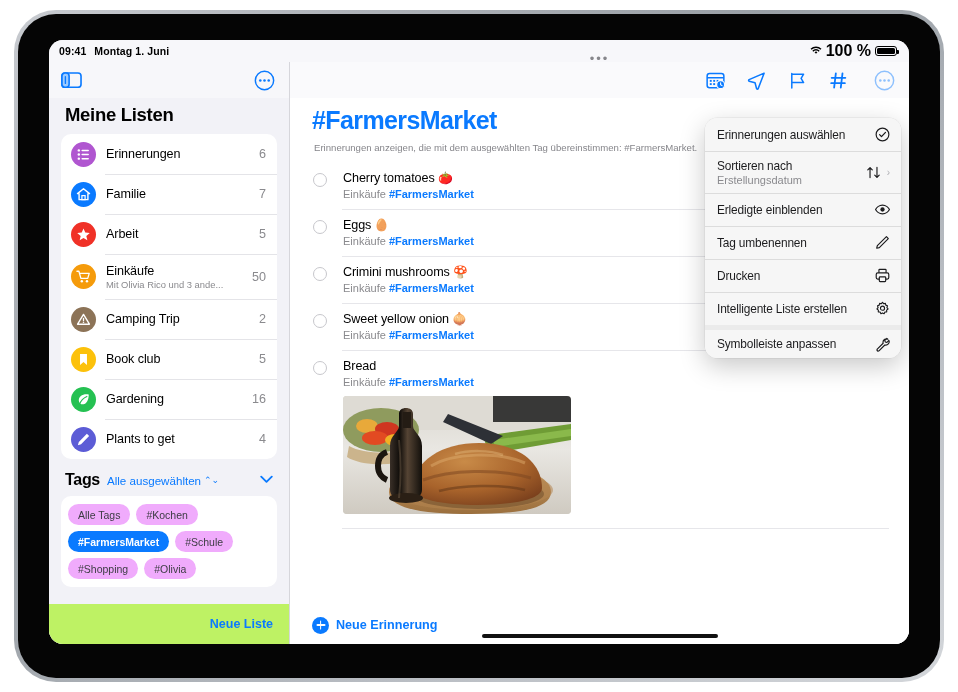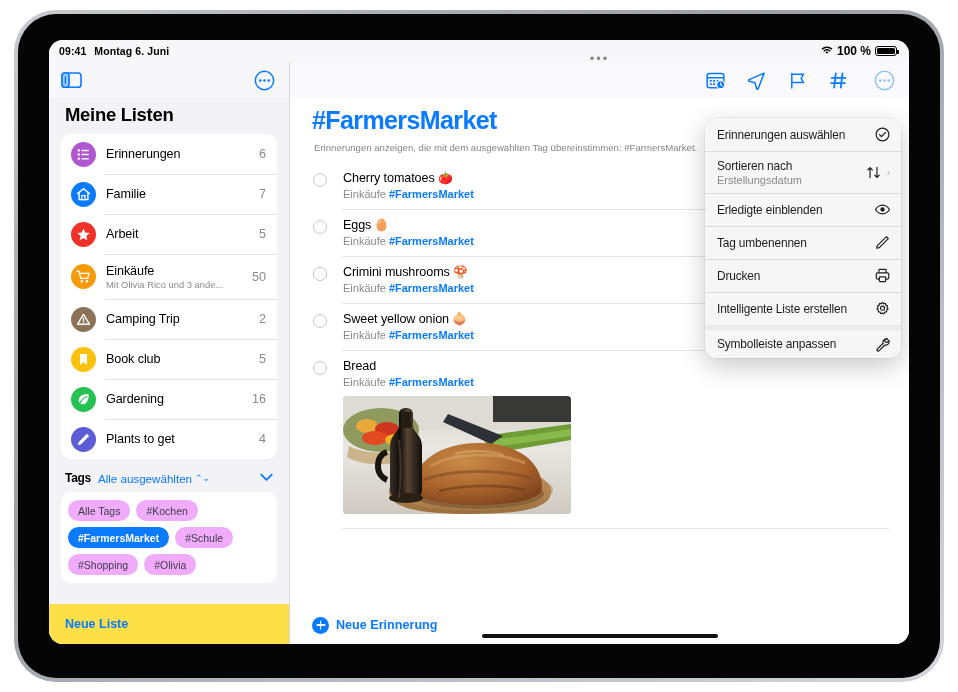--- a/index.html
+++ b/index.html
@@ -42,21 +42,21 @@
     display: flex;
     align-items: center;
     justify-content: space-between;
     padding: 0 12px 0 10px;
     font-size: 10.5px;
     font-weight: bold;
     color: #000;
     background: #f7f7fa;
   }
   #status-left { display: flex; gap: 8px; align-items: center; letter-spacing: .1px; }
-  #status-right { display: flex; gap: 4px; align-items: center; font-size: 12px; }
+  #status-right { display: flex; gap: 4px; align-items: center; font-size: 16px; }
   .wifi-glyph { font-size: 10px; }
   .battery {
     width: 22px; height: 10px;
     border: 1.2px solid #000; border-radius: 3px;
     position: relative; display: inline-block;
   }
   .battery::after {
     content:""; position:absolute; right:-3px; top:3px;
     width:1.8px; height:4px; background:#000; border-radius:0 1px 1px 0;
   }
@@ -110,36 +110,36 @@
   .list-text { flex: 1; min-width: 0; }
   .list-name { font-size: 12.6px; color: #000; letter-spacing: -.1px; white-space: nowrap; }
   .list-sub { font-size: 9.4px; color: #8a8a8e; white-space: nowrap; overflow: hidden; text-overflow: ellipsis; margin-top: 1px; }
   .list-count { font-size: 12.6px; color: #8a8a8e; margin-left: 8px; }
 
   
   #tags-header {
     display: flex; align-items: center; gap: 7px;
     padding: 12px 4px 7px 4px;
   }
-  #tags-label { font-size: 12px; font-weight: bold; color: #000; letter-spacing: -.3px; }
+  #tags-label { font-size: 16px; font-weight: bold; color: #000; letter-spacing: -.3px; }
   #tags-filter { font-size: 11.6px; color: #0a7aff; display: flex; align-items: center; gap: 3px; cursor: pointer; }
   .updown-glyph { font-size: 9px; line-height: 1; }
   #tags-chevron { margin-left: auto; color: #0a7aff; font-size: 11px; cursor: pointer; }
   #tags-card { padding: 8px 7px; display: flex; flex-wrap: wrap; gap: 6px; }
   .tag-chip {
     font-size: 10.5px; color: #3c3c43;
     background: #f0abfc; border-radius: 11px;
     padding: 4.5px 10px; white-space: nowrap; cursor: pointer;
   }
   .tag-chip.selected { background: #0a7aff; color: #fff; font-weight: bold; }
 
   #sidebar-footer {
     height: 40px; flex: 0 0 40px;
-    display: flex; align-items: center; 
-    padding: 0 16px; background: #fde047;
+    display: flex; align-items: center; justify-content: flex-end;
+    padding: 0 16px; background: #bef264;
   }
   #new-list-btn { font-size: 12.5px; color: #0a7aff; font-weight: bold; cursor: pointer; }
 
   
   #detail { flex: 1; background: #fff; display: flex; flex-direction: column; min-width: 0; position: relative; }
   #detail-toolbar {
     height: 36px; flex: 0 0 36px; position: relative;
     display: flex; align-items: center; justify-content: flex-end;
     padding: 0 14px; background: #fafafc;
   }
@@ -233,21 +233,21 @@
 </head>
 <body>
 
 <div id="device-frame">
   <div id="device-bezel">
     <div id="screen">
 
       <div id="status-bar">
         <div id="status-left">
           <span>09:41</span>
-          <span>Montag 6. Juni</span>
+          <span>Montag 1. Juni</span>
         </div>
         <div id="status-right">
           <span class="wifi-glyph">
             <svg viewBox="0 0 16 12" width="12" height="9">
                 <path d="M8 10.4 6.1 8.3a2.8 2.8 0 0 1 3.8 0L8 10.4Zm0-4.3a5 5 0 0 0-3.6 1.5L3.1 6.2a6.9 6.9 0 0 1 9.8 0l-1.3 1.4A5 5 0 0 0 8 6.1Zm0-3.5a8.4 8.4 0 0 0-6 2.5L.7 3.7a10.3 10.3 0 0 1 14.6 0L14 5.1a8.4 8.4 0 0 0-6-2.5Z" fill="#000"></path>
               </svg>
           </span>
           <span>100 %</span>
           <span class="battery">
               <span class="battery-fill"></span>

